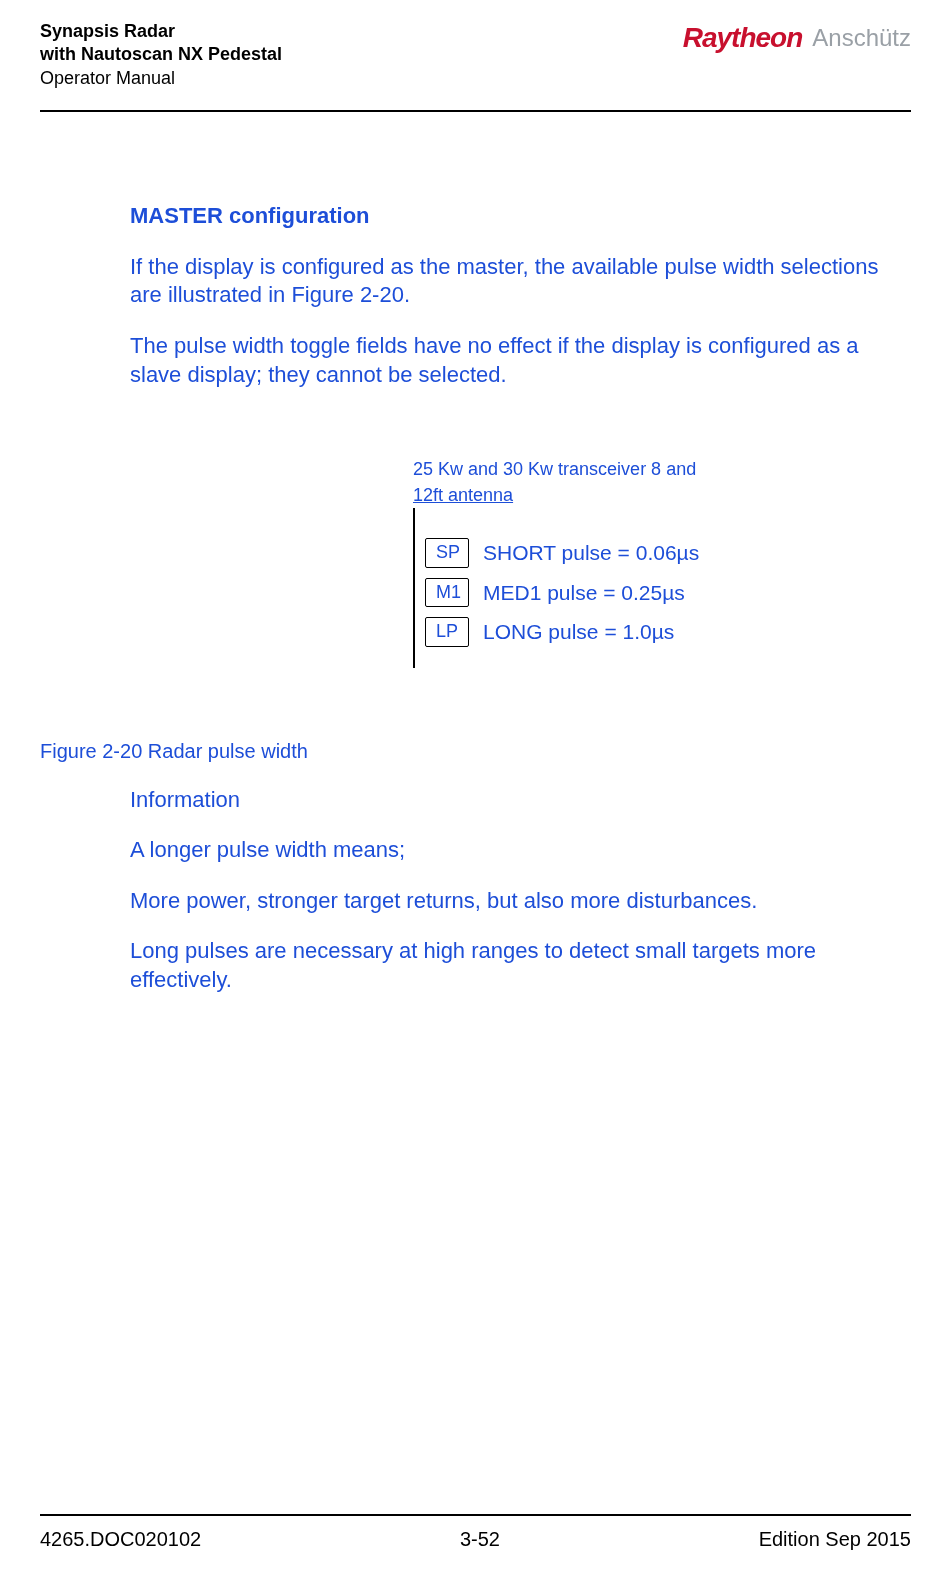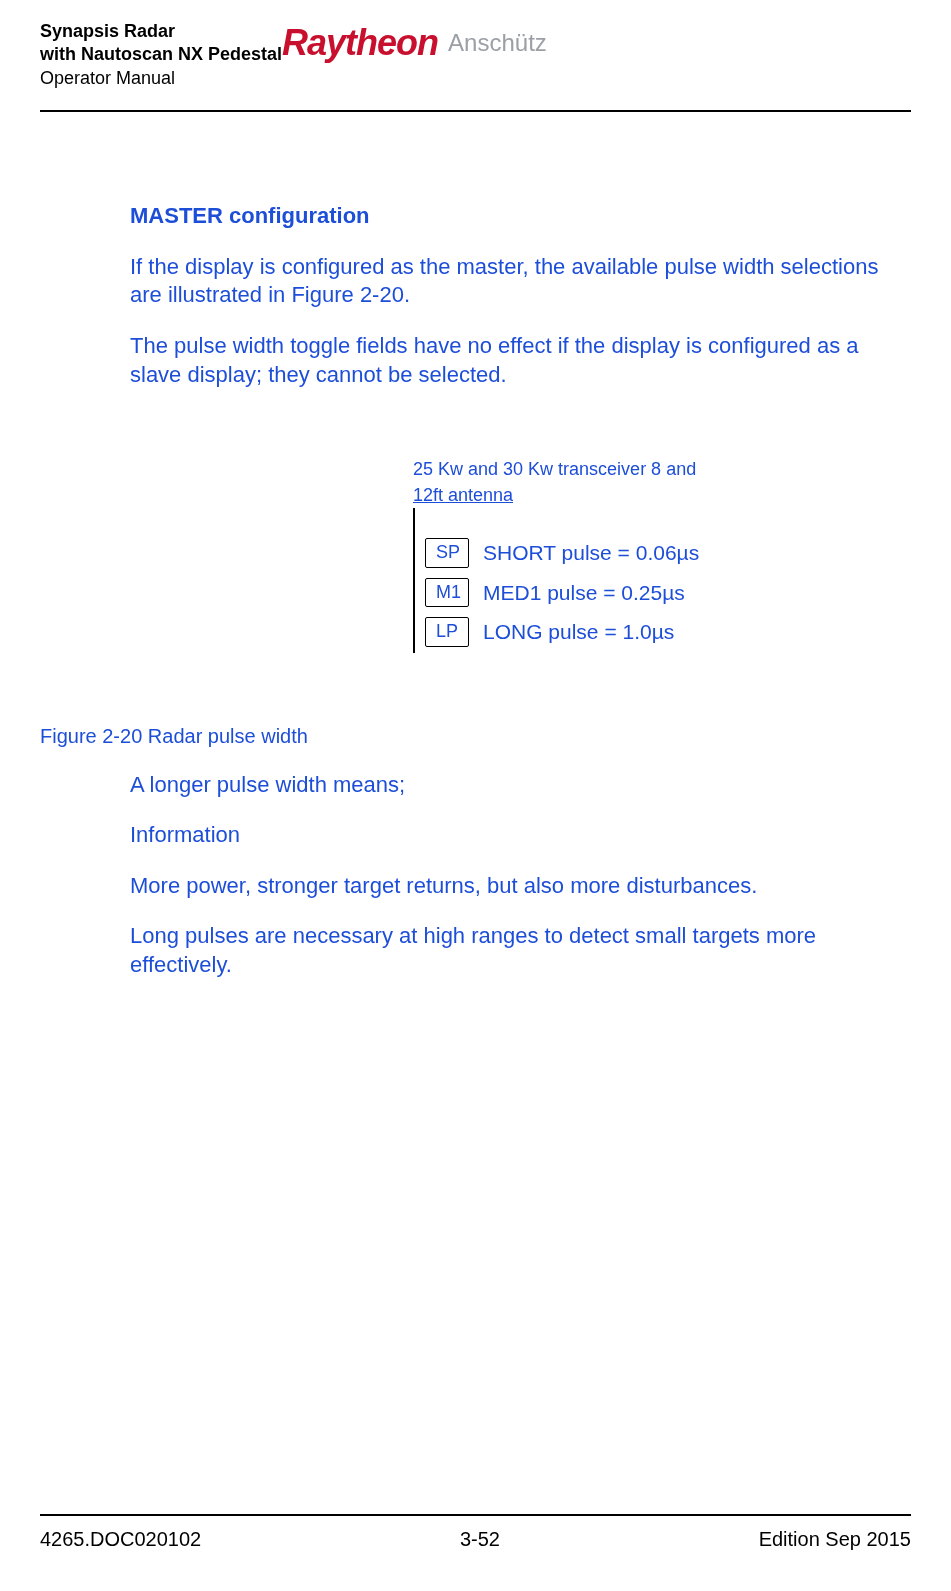--- a/index.html
+++ b/index.html
@@ -6,38 +6,39 @@
     body {
       width: 951px;
       height: 1591px;
       font-family: Arial, sans-serif;
       background: #fff;
       position: relative;
       padding: 20px 40px 0 40px;
     }
     .header {
       display: flex;
+      justify-content: space-between;
       align-items: flex-start;
       padding-bottom: 20px;
       border-bottom: 2px solid #000;
       margin-bottom: 10px;
     }
     .header-left {
       font-size: 18px;
       line-height: 1.3;
     }
     .hdr-bold { font-weight: bold; }
     .brand {
       display: flex;
       align-items: center;
       gap: 10px;
       margin-top: 2px;
     }
     .ray-logo {
-      font-size: 36px;
+      font-size: 28px;
       font-weight: bold;
       font-style: italic;
       color: #c8102e;
       letter-spacing: -1px;
     }
     .ansch {
       font-size: 24px;
       color: #9aa0a6;
       font-weight: 300;
     }
@@ -132,32 +133,32 @@
     <div class="bracket-wrap" style="border-top:none; margin-top:-2px; border-bottom:none; position:relative;">
       <div style="position:absolute; top:0; left:-2px; width:2px; height:100%; background:#000;"></div>
       <div class="row">
         <span class="pill">SP</span>
         <span class="desc">SHORT pulse = 0.06µs</span>
       </div>
       <div class="row">
         <span class="pill">M1</span>
         <span class="desc">MED1 pulse = 0.25µs</span>
       </div>
-      <div class="row" style="margin-bottom:0;">
+      <div class="row" style="margin-bottom:15px;">
         <span class="pill">LP</span>
         <span class="desc">LONG pulse = 1.0µs</span>
       </div>
     </div>
   </div>
 
   <p class="fig-caption">Figure 2-20     Radar pulse width</p>
 
   <div class="info-block">
+    <p>Information</p>
     <p>A longer pulse width means;</p>
-    <p>Information</p>
     <p>More power, stronger target returns, but also more disturbances.</p>
     <p>Long pulses are necessary at high ranges to detect small targets more effectively.</p>
   </div>
 </div>
 
 <div class="footer">
   <span>4265.DOC020102</span>
   <span>3-52</span>
   <span>Edition Sep 2015</span>
 </div>

